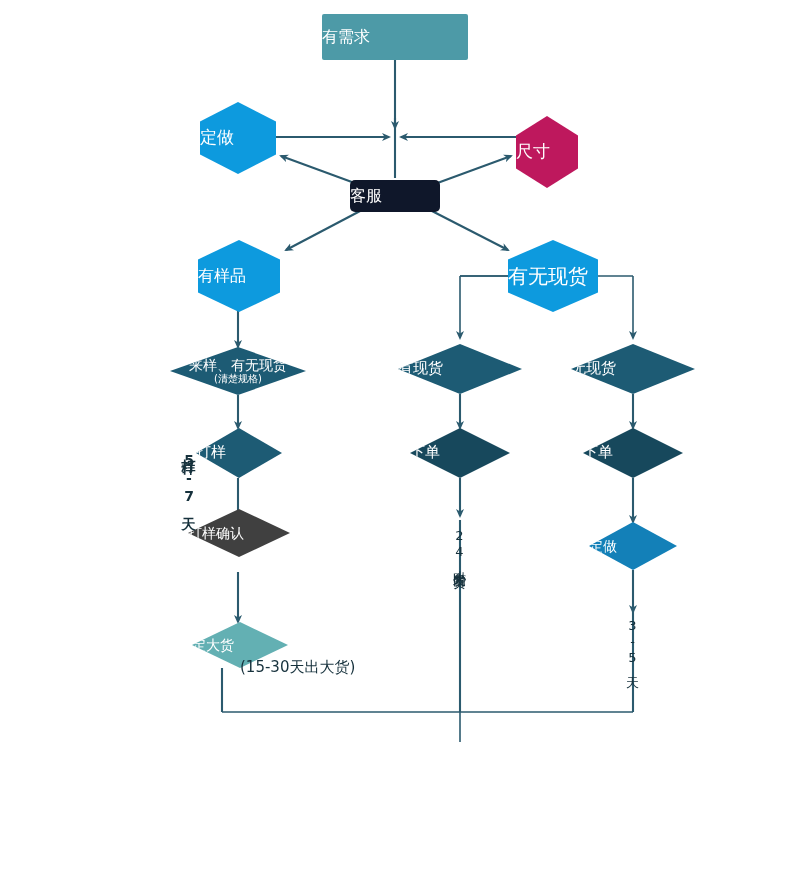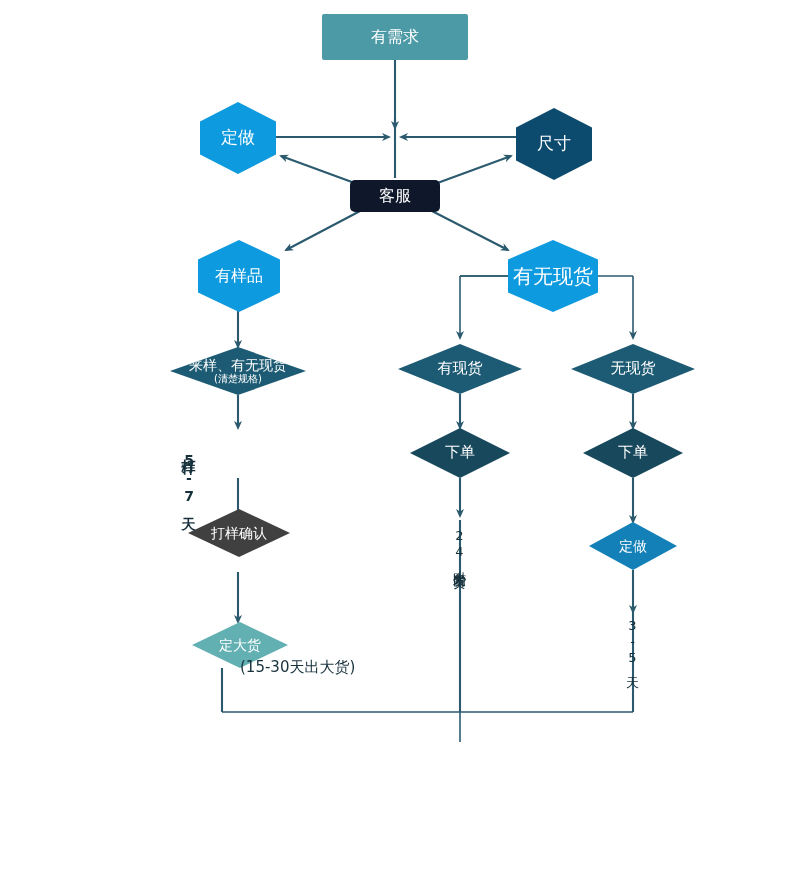--- a/index.html
+++ b/index.html
@@ -21,21 +21,21 @@
     position: absolute;
     left: 0;
     top: 0;
     width: 790px;
     height: 873px;
   }
   .node {
     position: absolute;
     display: flex;
     align-items: center;
-    justify-content: center;
+    justify-content: flex-start;
     text-align: center;
     color: #ffffff;
     box-sizing: border-box;
     line-height: 1.05;
   }
   .node .lbl {
     display: block;
     white-space: nowrap;
   }
   .node .sub {
@@ -157,21 +157,21 @@
   </svg>
 
   <div class="node rect" style="left:322px; top:14px; width:146px; height:46px; background:#4d9aa7; font-size:16px;">
     <span class="lbl">有需求</span>
   </div>
 
   <div class="node hex" style="left:200px; top:102px; width:76px; height:72px; background:#0d9ade; font-size:17px;">
     <span class="lbl">定做</span>
   </div>
 
-  <div class="node hex" style="left:516px; top:108px; width:76px; height:72px; background:#0c4a6e; font-size:17px;">
+  <div class="node hex" style="left:516px; top:116px; width:62px; height:72px; background:#be185d; font-size:17px;">
     <span class="lbl">尺寸</span>
   </div>
 
   <div class="node rect-round" style="left:350px; top:180px; width:90px; height:32px; background:#0f172a; font-size:16px;">
     <span class="lbl">客服</span>
   </div>
 
   <div class="node hex" style="left:198px; top:240px; width:82px; height:72px; background:#0d9ade; font-size:16px;">
     <span class="lbl">有样品</span>
   </div>
@@ -180,20 +180,23 @@
     <span class="lbl">有无现货</span>
   </div>
 
   <div class="node diamond" style="left:170px; top:347px; width:136px; height:48px; background:#1d5b74; font-size:14px;">
     <div class="diamond-in">
       <span class="lbl">来样、有无现货</span>
       <span class="sub">(清楚规格)</span>
     </div>
   </div>
 
+  <div class="node diamond" style="left:196px; top:428px; width:86px; height:50px; background:#1d5b74; font-size:15px;">
+    <span class="lbl">打样</span>
+  </div>
 
   <div class="node diamond" style="left:188px; top:509px; width:102px; height:48px; background:#404040; font-size:14px;">
     <span class="lbl">打样确认</span>
   </div>
 
   <div class="node diamond" style="left:192px; top:622px; width:96px; height:46px; background:#63b0b3; font-size:14px;">
     <span class="lbl">定大货</span>
   </div>
 
   <div class="node diamond" style="left:398px; top:344px; width:124px; height:50px; background:#1d5b74; font-size:15px;">

